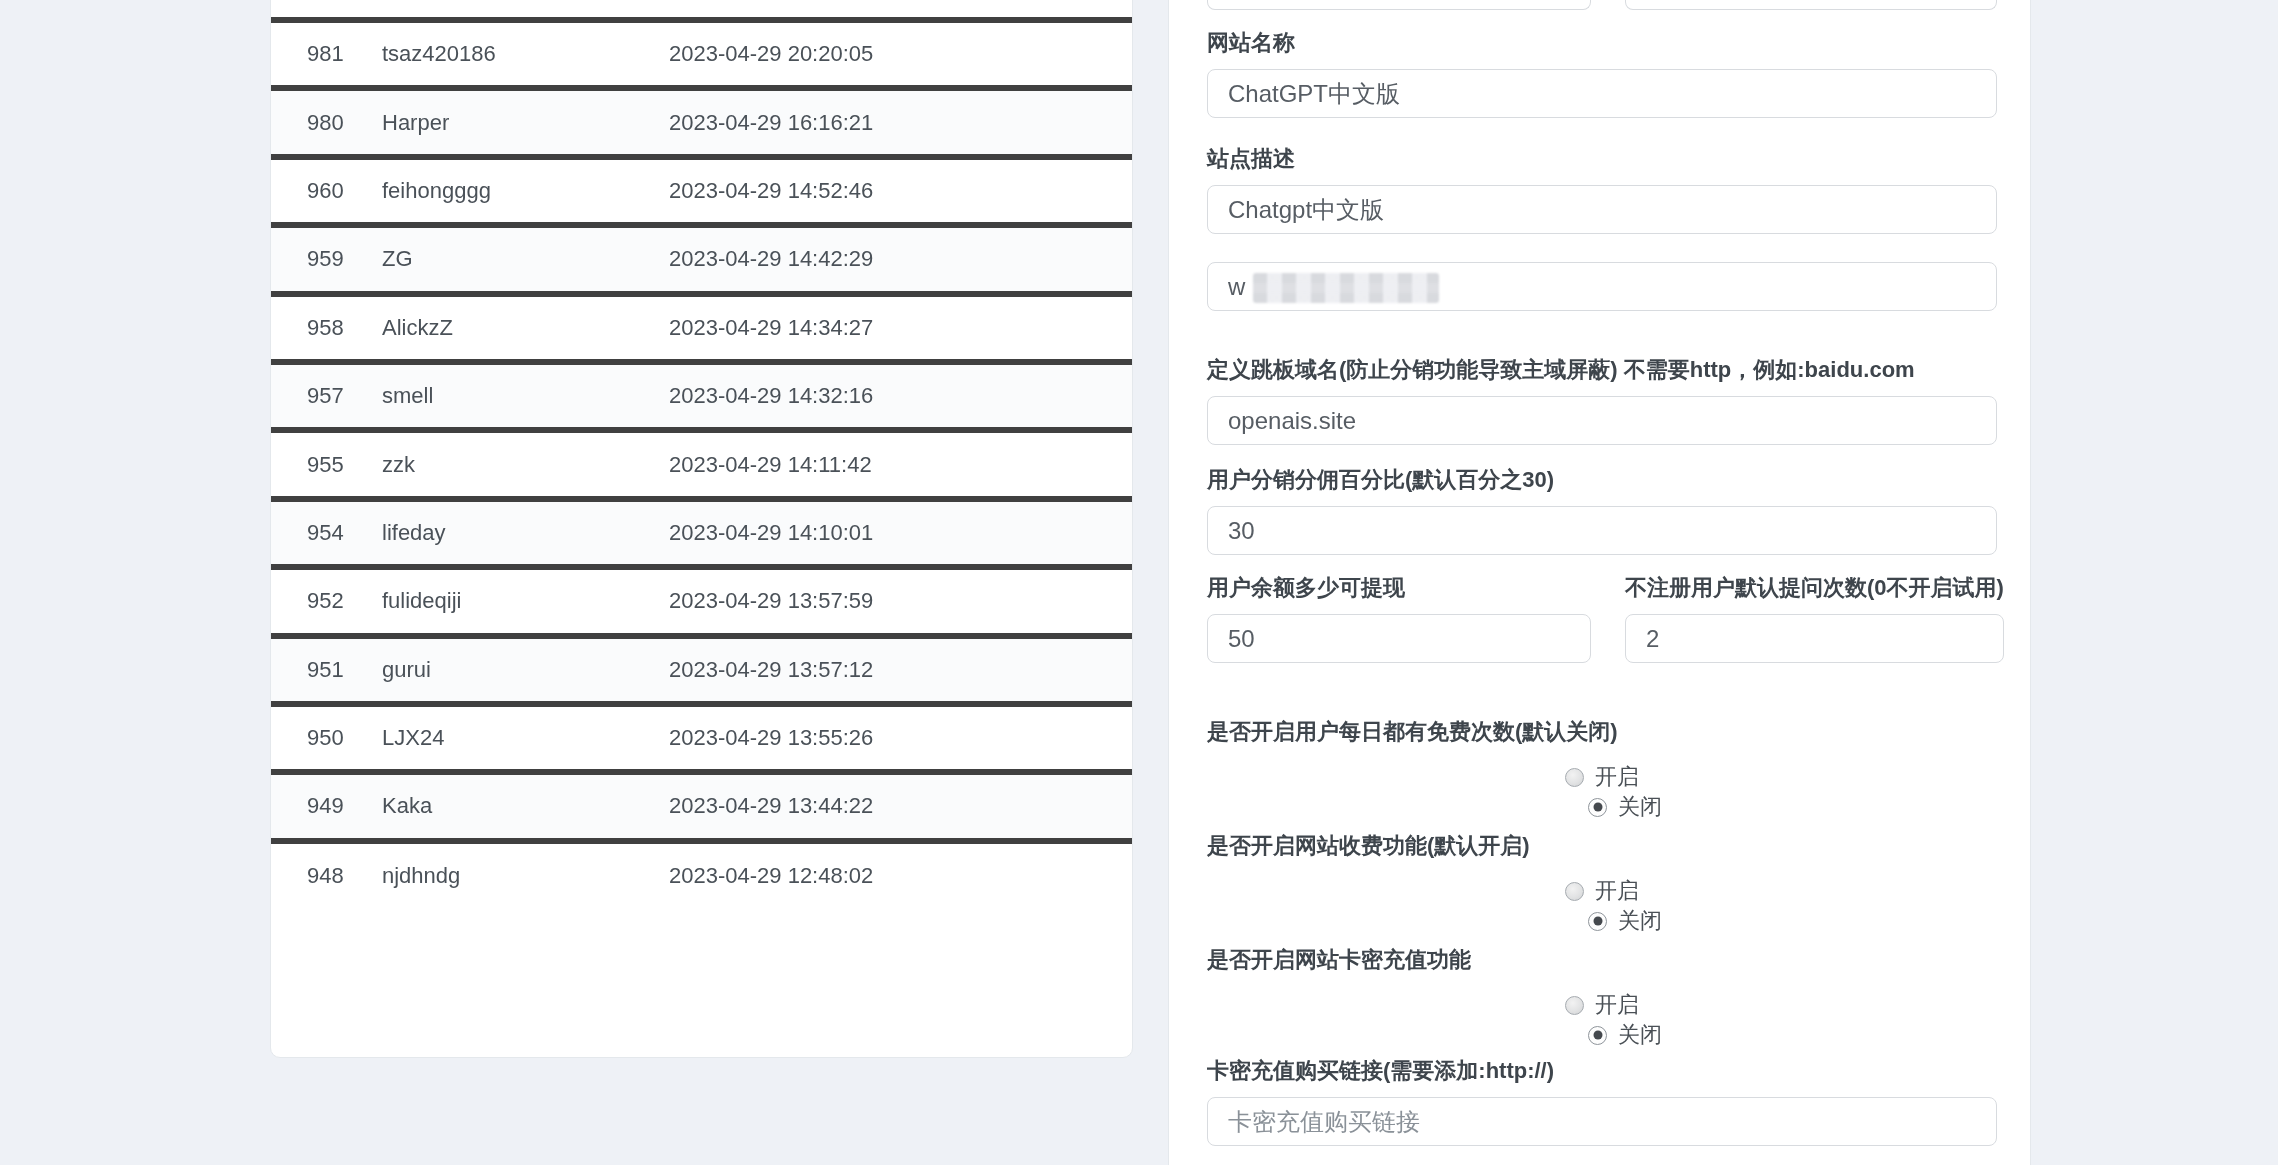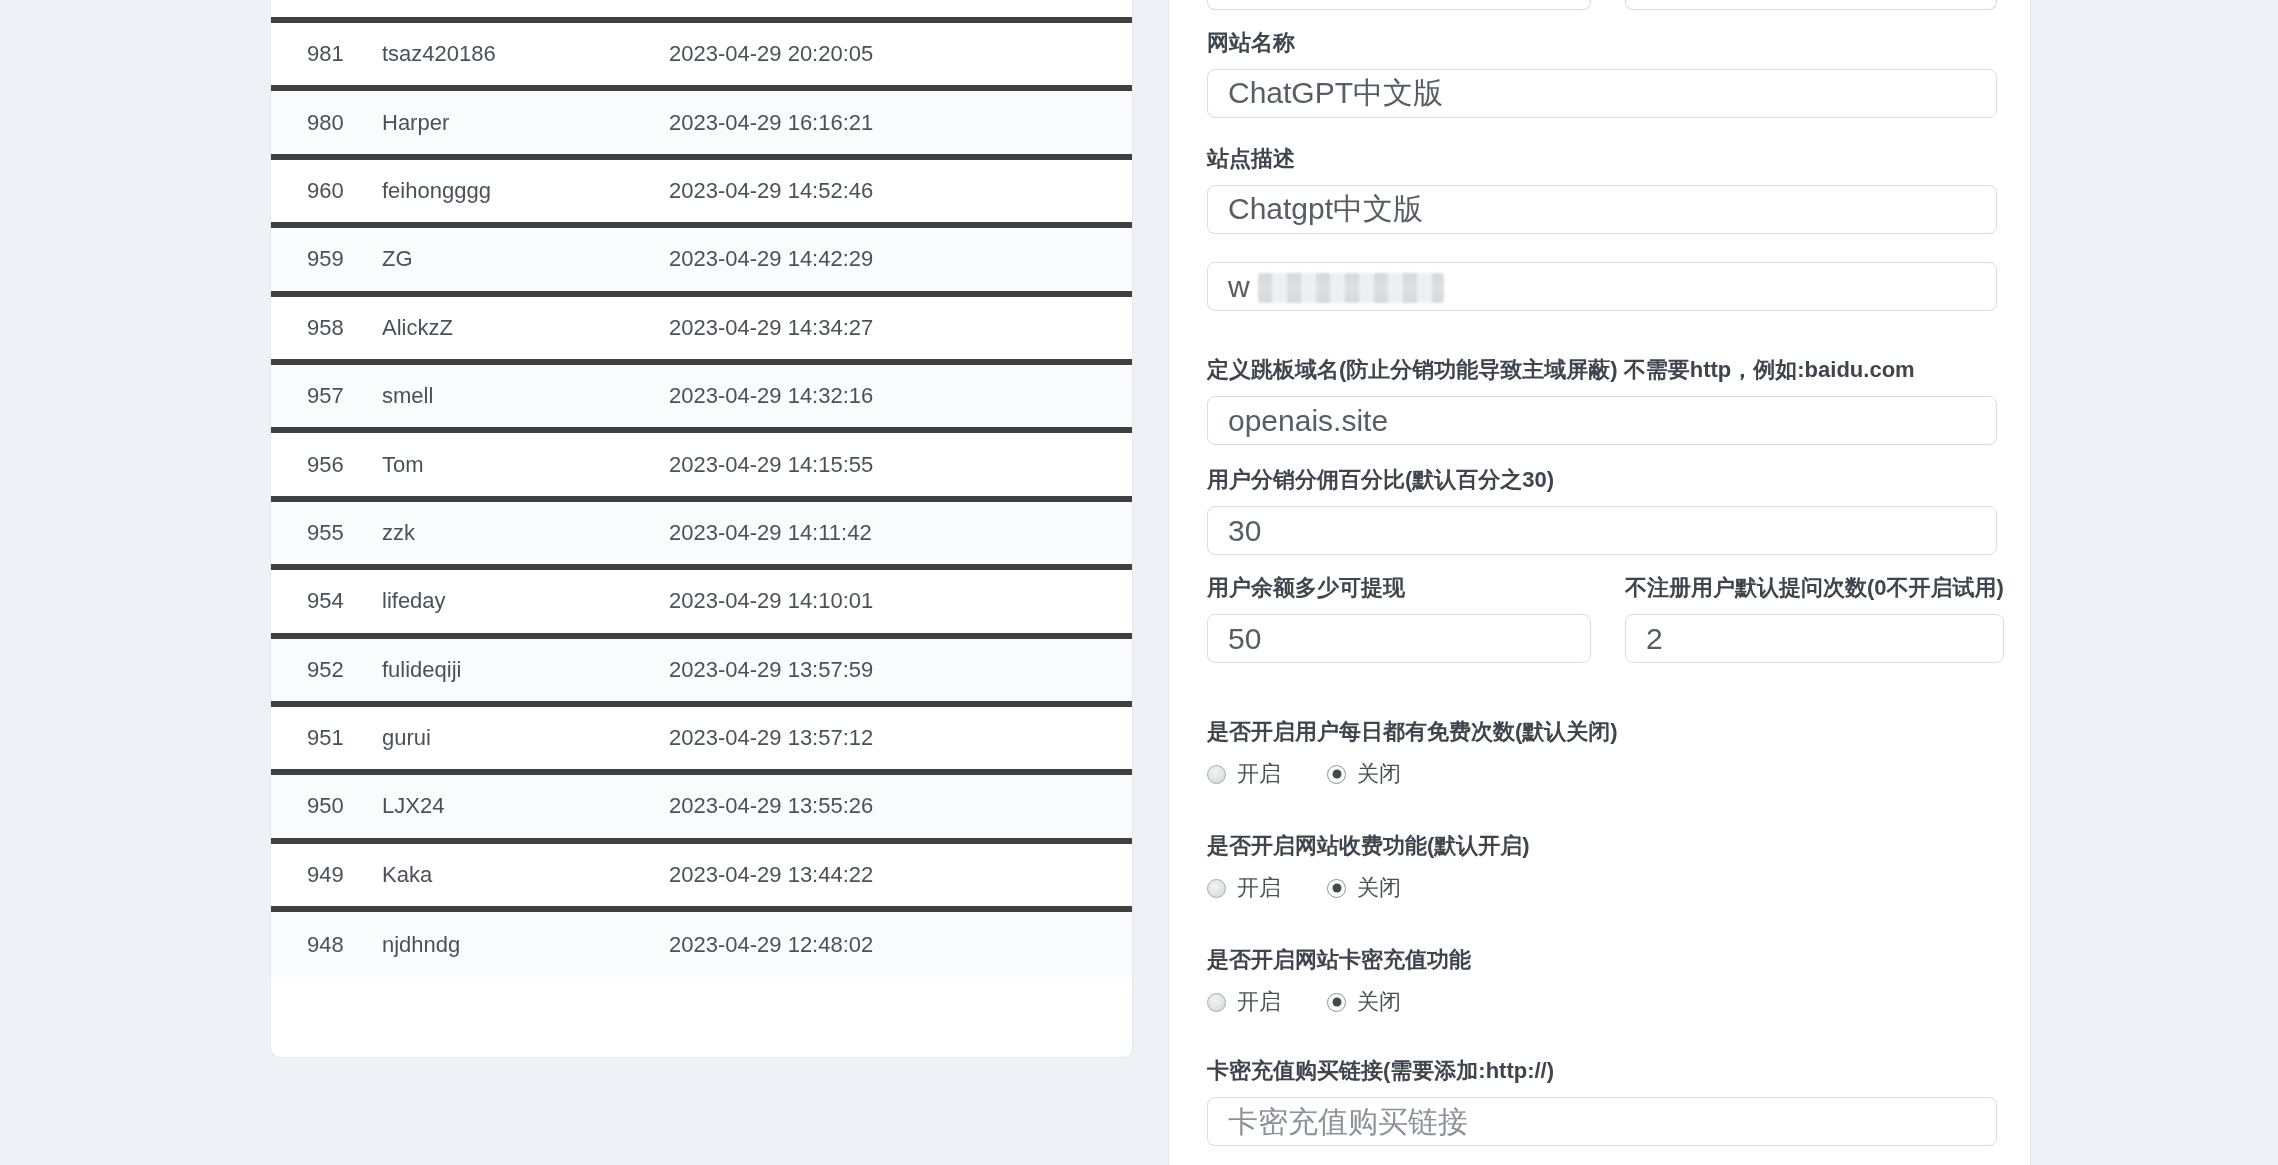--- a/index.html
+++ b/index.html
@@ -58,21 +58,21 @@
     font-size:22px; line-height:26px;
     font-weight:700; color:#3e454c;
     margin-bottom:13px;
     white-space:nowrap;
   }
   .f-input {
     width:100%; height:49px;
     border:1px solid #d8dbdf; border-radius:8px;
     background:#fff;
     font-family:inherit;
-    font-size:30px; color:#575d64;
+    font-size:24px; color:#575d64;
     padding:0 20px;
     display:block;
   }
   input.f-input::placeholder { color:#8a9198; opacity:1; }
   .f-input.as-div { display:flex; align-items:center; }
   .group { margin-bottom:28px; }
   .group.gap-lg { margin-bottom:46px; }
   .group.gap-md { margin-bottom:22px; }
   .group.gap-sm { margin-bottom:20px; }
   .group.gap-xl { margin-bottom:56px; }
@@ -82,21 +82,21 @@
     margin-left:8px; margin-top:2px;
     border-radius:3px;
     background:
       repeating-linear-gradient(90deg, rgba(198,200,206,0.50) 0 14px, rgba(238,239,243,0.92) 14px 29px),
       repeating-linear-gradient(0deg, rgba(224,226,231,0.65) 0 10px, rgba(246,247,249,0.88) 10px 20px);
     filter:blur(1.2px);
   }
   
   .radio-section { margin-bottom:41px; }
   .radio-section .f-label { margin-bottom:17px;margin-top:44px; }
-  .radio-row { display:flex; align-items:flex-end; height:27px; }
+  .radio-row { display:flex; align-items:center; height:27px;flex-direction:column; }
   .radio-opt { display:flex; align-items:center; cursor:default; }
   .radio-opt + .radio-opt { margin-left:46px; }
   .radio-dot {
     width:19px; height:19px; flex:none;
     border-radius:50%;
     border:1px solid #a6abb0;
     background:radial-gradient(circle at 40% 35%, #f2f2f2 0%, #e2e3e4 55%, #cfd1d3 100%);
     position:relative;
   }
   .radio-opt.selected .radio-dot {
@@ -143,25 +143,20 @@
           <td class="c-id">958</td>
           <td class="c-name">AlickzZ</td>
           <td class="c-date">2023-04-29 14:34:27</td>
         </tr>
         <tr>
           <td class="c-id">957</td>
           <td class="c-name">smell</td>
           <td class="c-date">2023-04-29 14:32:16</td>
         </tr>
         <tr>
-          <td class="c-id">956</td>
-          <td class="c-name">Tom</td>
-          <td class="c-date">2023-04-29 14:15:55</td>
-        </tr>
-        <tr>
           <td class="c-id">955</td>
           <td class="c-name">zzk</td>
           <td class="c-date">2023-04-29 14:11:42</td>
         </tr>
         <tr>
           <td class="c-id">954</td>
           <td class="c-name">lifeday</td>
           <td class="c-date">2023-04-29 14:10:01</td>
         </tr>
         <tr>

